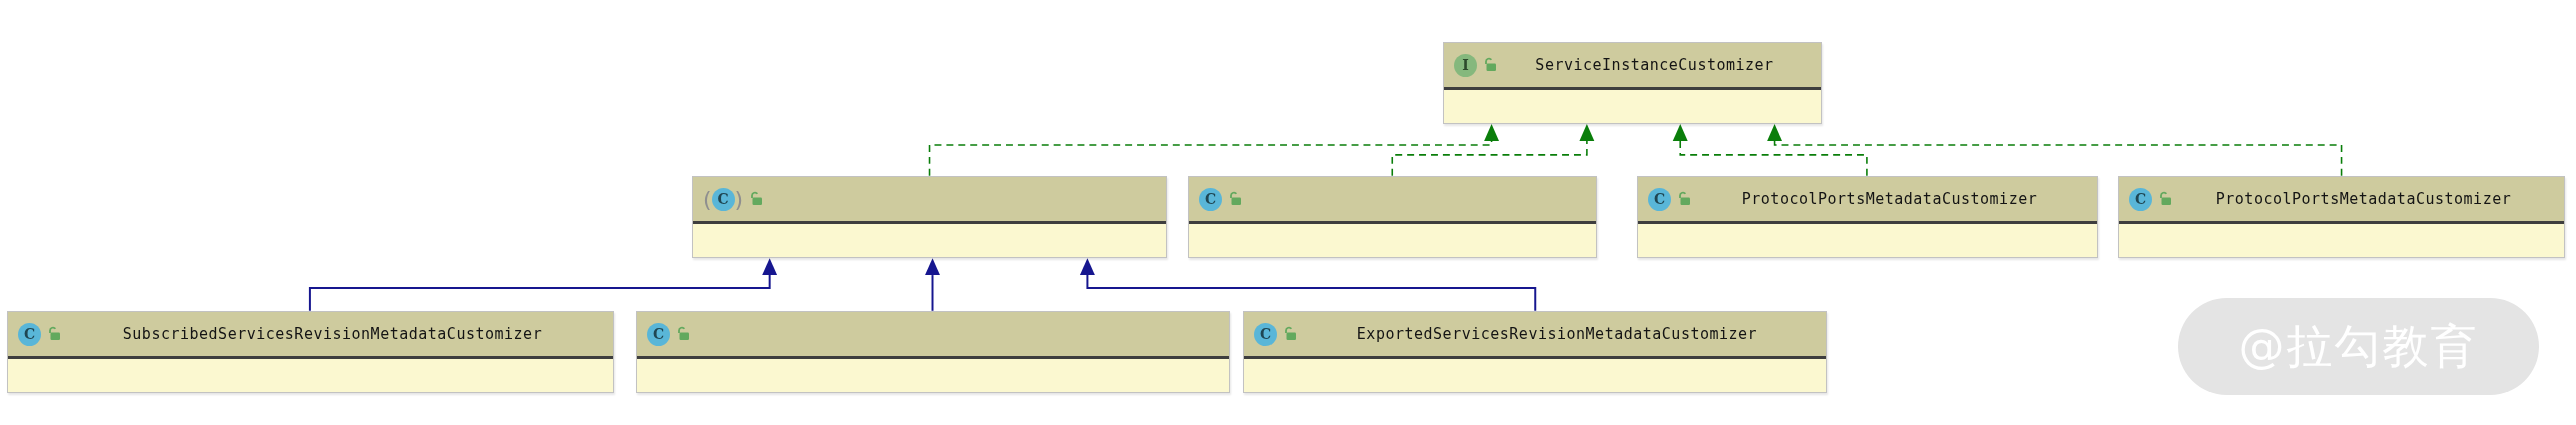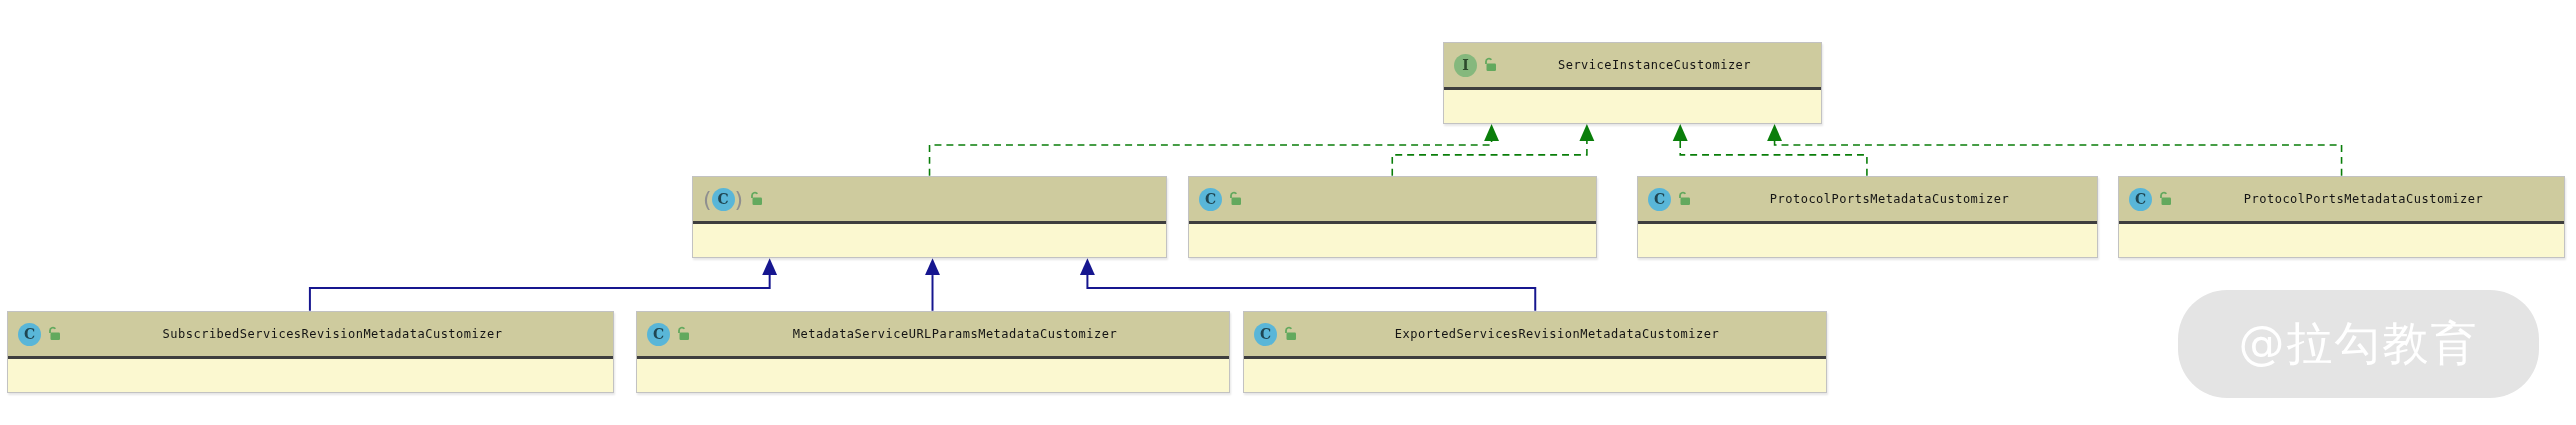--- a/index.html
+++ b/index.html
@@ -63,30 +63,30 @@
     font-family: "DejaVu Serif", serif;
     font-size: 14px;
     font-weight: bold;
     flex: 0 0 auto;
   }
   .uml-icon.kind-class     { background: var(--class-icon-bg, #59b6d8);     color: var(--class-icon-letter, #1f4653); }
   .uml-icon.kind-interface { background: var(--interface-icon-bg, #85b87d); color: var(--interface-icon-letter, #2c4a2c); }
   .lock-icon { margin-left: 5px; flex: 0 0 auto; }
   .uml-title {
     margin: 0 auto;
-    font-size: 12px;
+    font-size: 15px;
     color: var(--text, #141414);
     white-space: nowrap;
     letter-spacing: 0.5px;
   }
   .watermark {
     position: absolute;
     z-index: 3;
-    left: 2178px; top: 290px;
-    width: 361px; height: 108px;
+    left: 2178px; top: 298px;
+    width: 361px; height: 97px;
     border-radius: 49px;
     background: var(--watermark-bg, #e4e4e4);
     color: var(--watermark-text, #ffffff);
     display: flex;
     align-items: center;
     justify-content: center;
     font-family: "DejaVu Sans", sans-serif;
     font-size: 46px;
     letter-spacing: 2px;
     user-select: none;
@@ -217,21 +217,20 @@
 
   <div class="uml-box" style="left:636px;top:311px;width:594px;">
     <div class="uml-header">
       <span class="icon-group">
         <span class="uml-icon kind-class">C</span>
       </span>
       <svg class="lock-icon" width="16" height="16" viewBox="0 0 16 16">
         <path d="M4 7 V4.6 a3 3 0 0 1 5.4 -1.8" fill="none" stroke="var(--lock-icon)" stroke-width="1.8"></path>
         <rect x="4.5" y="6.5" width="9.5" height="7.5" rx="1.2" fill="var(--lock-icon)"></rect>
       </svg>
-      <span class="uml-title">MetadataServiceURLParamsMetadataCustomizer</span>
     </div>
     <div class="uml-body"></div>
   </div>
 
   <div class="uml-box" style="left:1243px;top:311px;width:584px;">
     <div class="uml-header">
       <span class="icon-group">
         <span class="uml-icon kind-class">C</span>
       </span>
       <svg class="lock-icon" width="16" height="16" viewBox="0 0 16 16">

